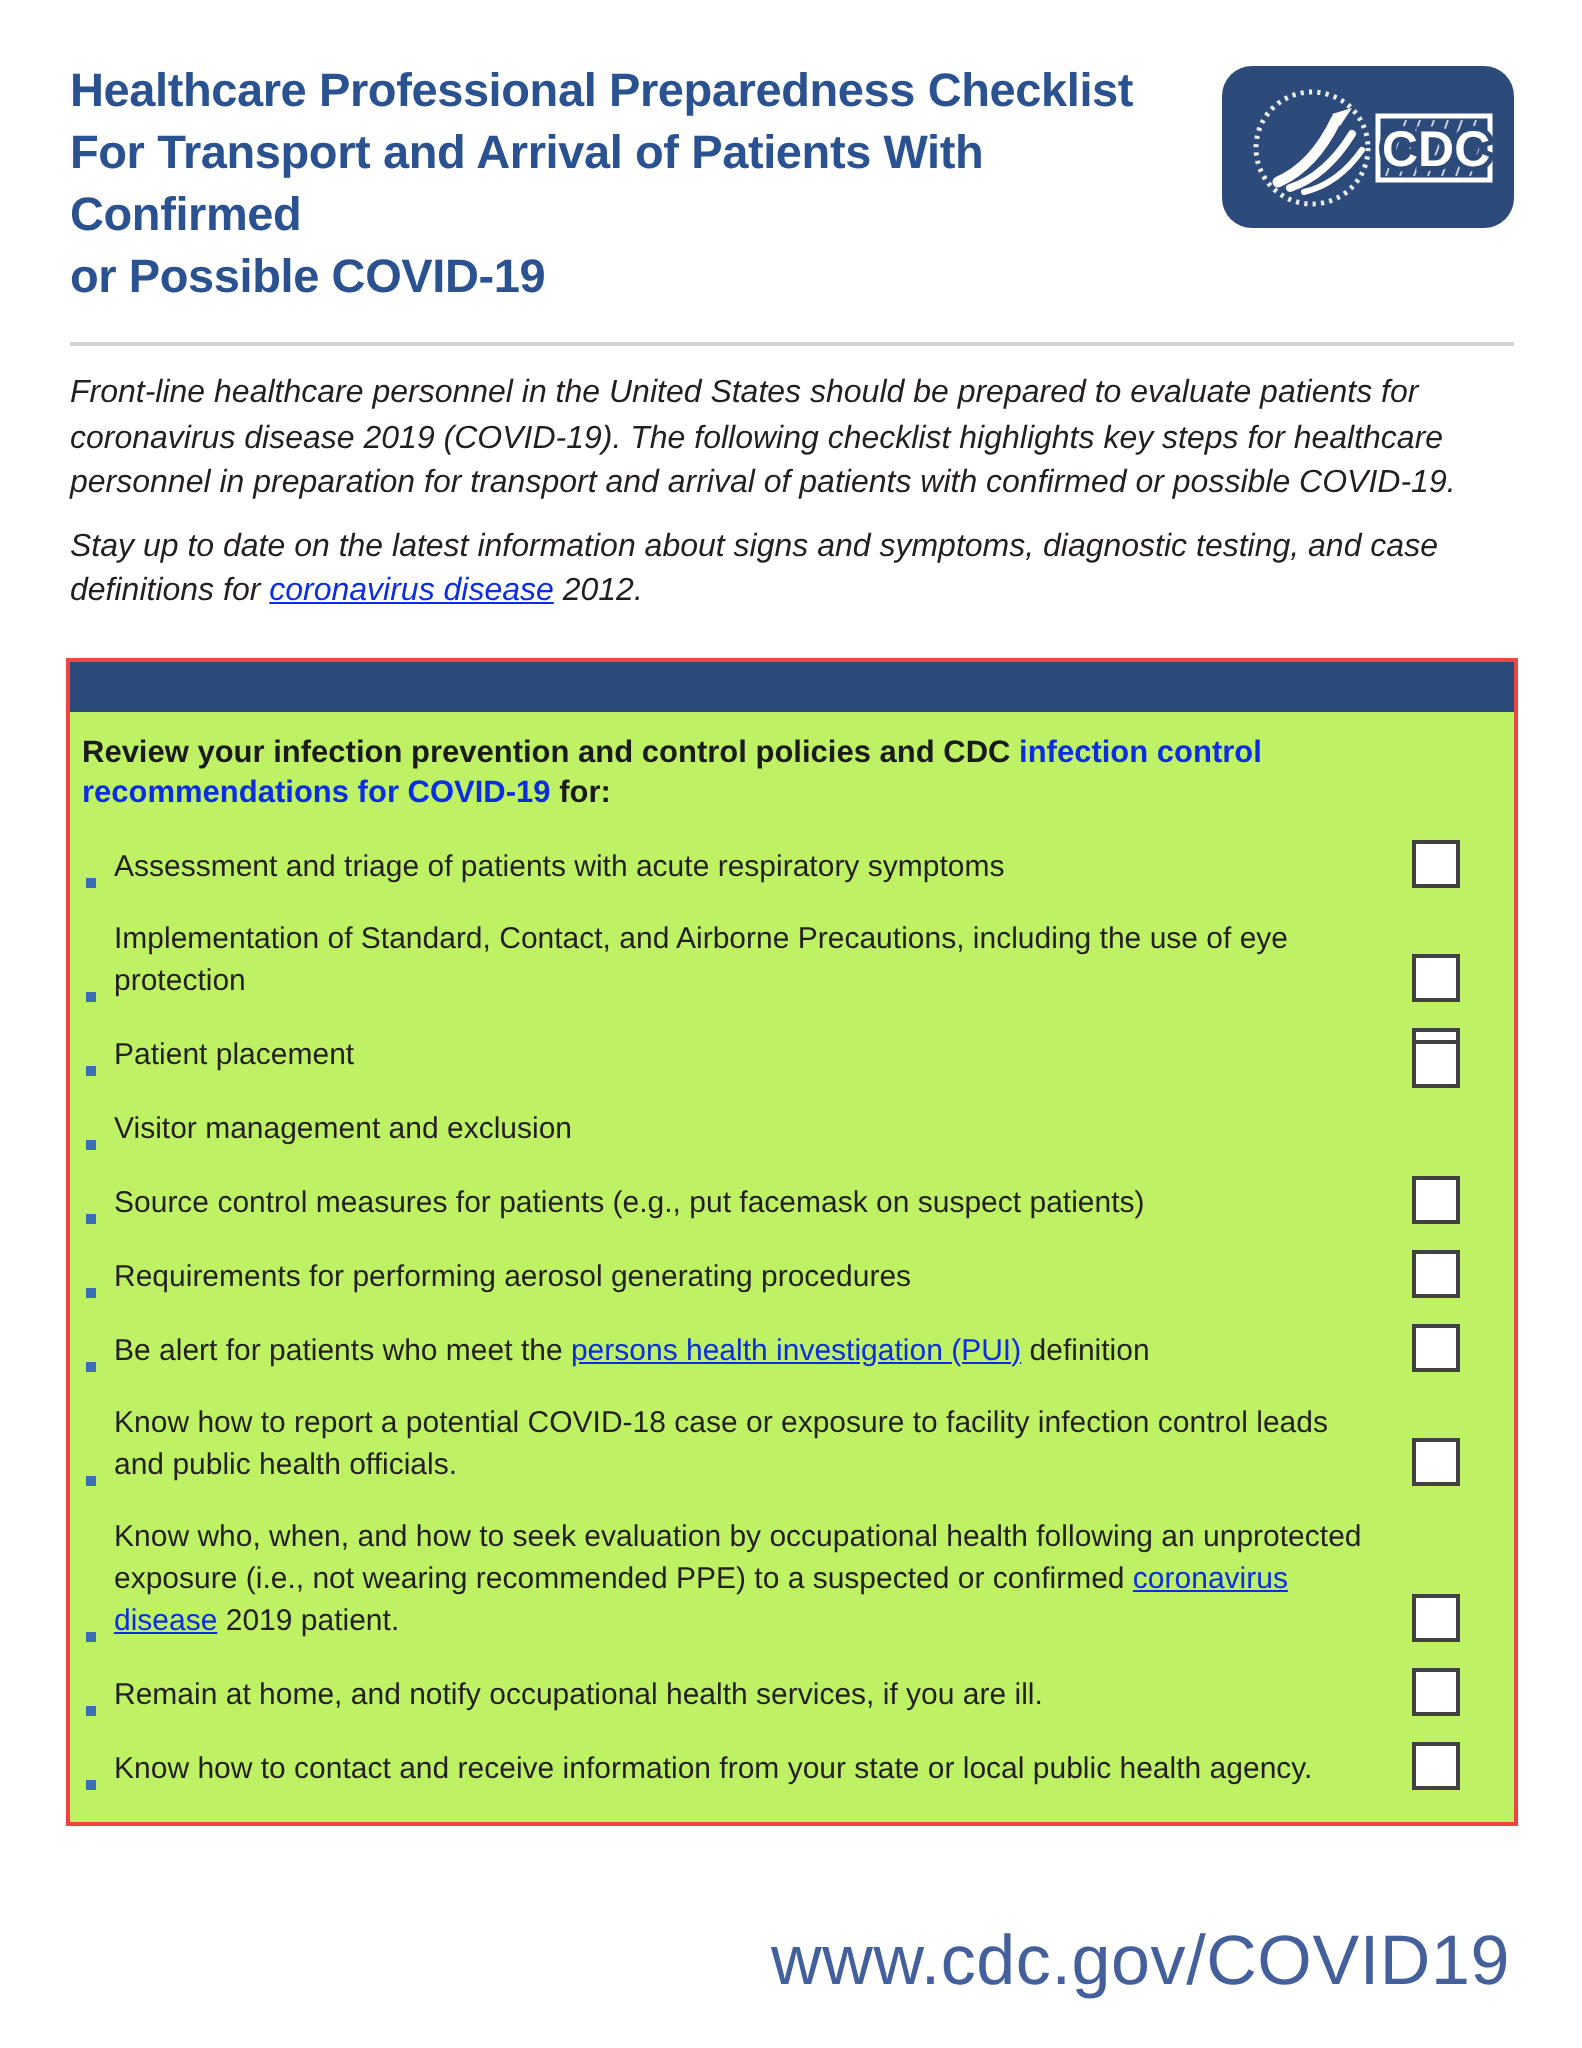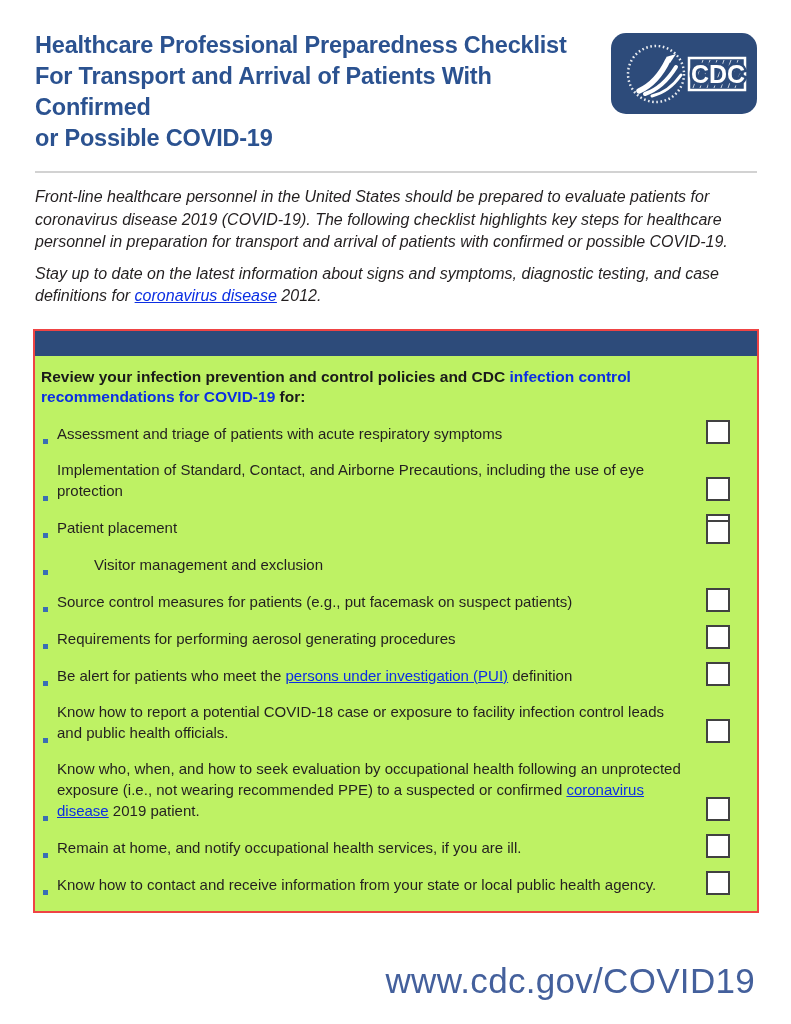--- a/index.html
+++ b/index.html
@@ -32,21 +32,21 @@
 
   .check-row { display:flex; align-items:flex-end; margin-bottom:15px; }
   .check-row:last-child { margin-bottom:0; }
   .bullet { flex:none; width:5px; height:5px; background:#3a6eb5; margin:7px 9px 0 2px; }
   .item-text { flex:1; font-size:15px; line-height:21px; padding-right:22px; color:#231f20; }
   .checkbox {
     flex:none; width:24px; height:24px; box-sizing:border-box;
     border:2px solid #414141; background:#ffffff; margin-top:-2px; cursor:pointer;
   }
   
-  .check-row:nth-child(4) { margin-top:10px;gap:37px; }
+  .check-row:nth-child(4) { margin-top:10px; }
   .check-row:nth-child(4) .checkbox { transform:translateY(-31px); }
 
   
   .footer { position:absolute; right:36px; top:961px; }
   .url { font-size:35px; font-weight:300; color:#44609c; letter-spacing:0.3px;text-align:center; }
 </style>
 </head>
 <body>
 
 <div class="page">
@@ -122,21 +122,21 @@
             <span class="item-text"><span>Source control measures for patients (e.g., put facemask on suspect patients)</span></span>
             <span class="checkbox"></span>
           </div>
           <div class="check-row">
             <span class="bullet"></span>
             <span class="item-text"><span>Requirements for performing aerosol generating procedures</span></span>
             <span class="checkbox"></span>
           </div>
           <div class="check-row">
             <span class="bullet"></span>
-            <span class="item-text"><span>Be alert for patients who meet the </span><a class="body-link" href="#">persons under investigation (PUI)</a><span> definition</span></span>
+            <span class="item-text"><span>Be alert for patients who meet the </span><a class="body-link" href="#">persons health investigation (PUI)</a><span> definition</span></span>
             <span class="checkbox"></span>
           </div>
           <div class="check-row">
             <span class="bullet"></span>
             <span class="item-text"><span>Know how to report a potential COVID-18 case or exposure to facility infection control leads and public health officials.</span></span>
             <span class="checkbox"></span>
           </div>
           <div class="check-row">
             <span class="bullet"></span>
             <span class="item-text"><span>Know who, when, and how to seek evaluation by occupational health following an unprotected exposure (i.e., not wearing recommended PPE) to a suspected or confirmed </span><a class="body-link" href="#">coronavirus disease</a><span> 2019 patient.</span></span>

